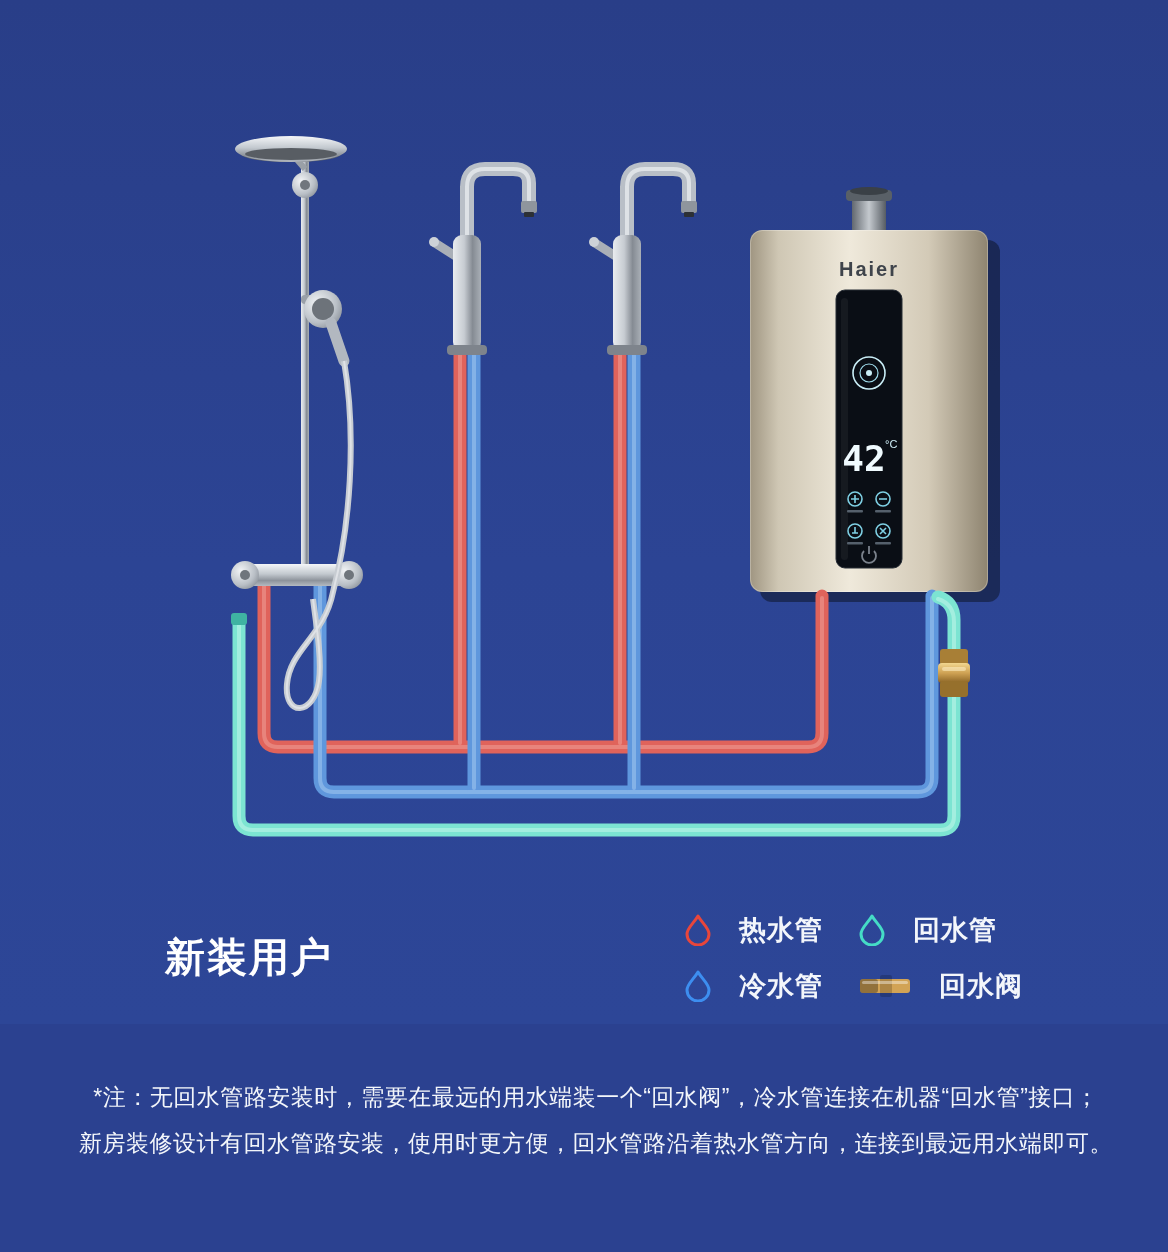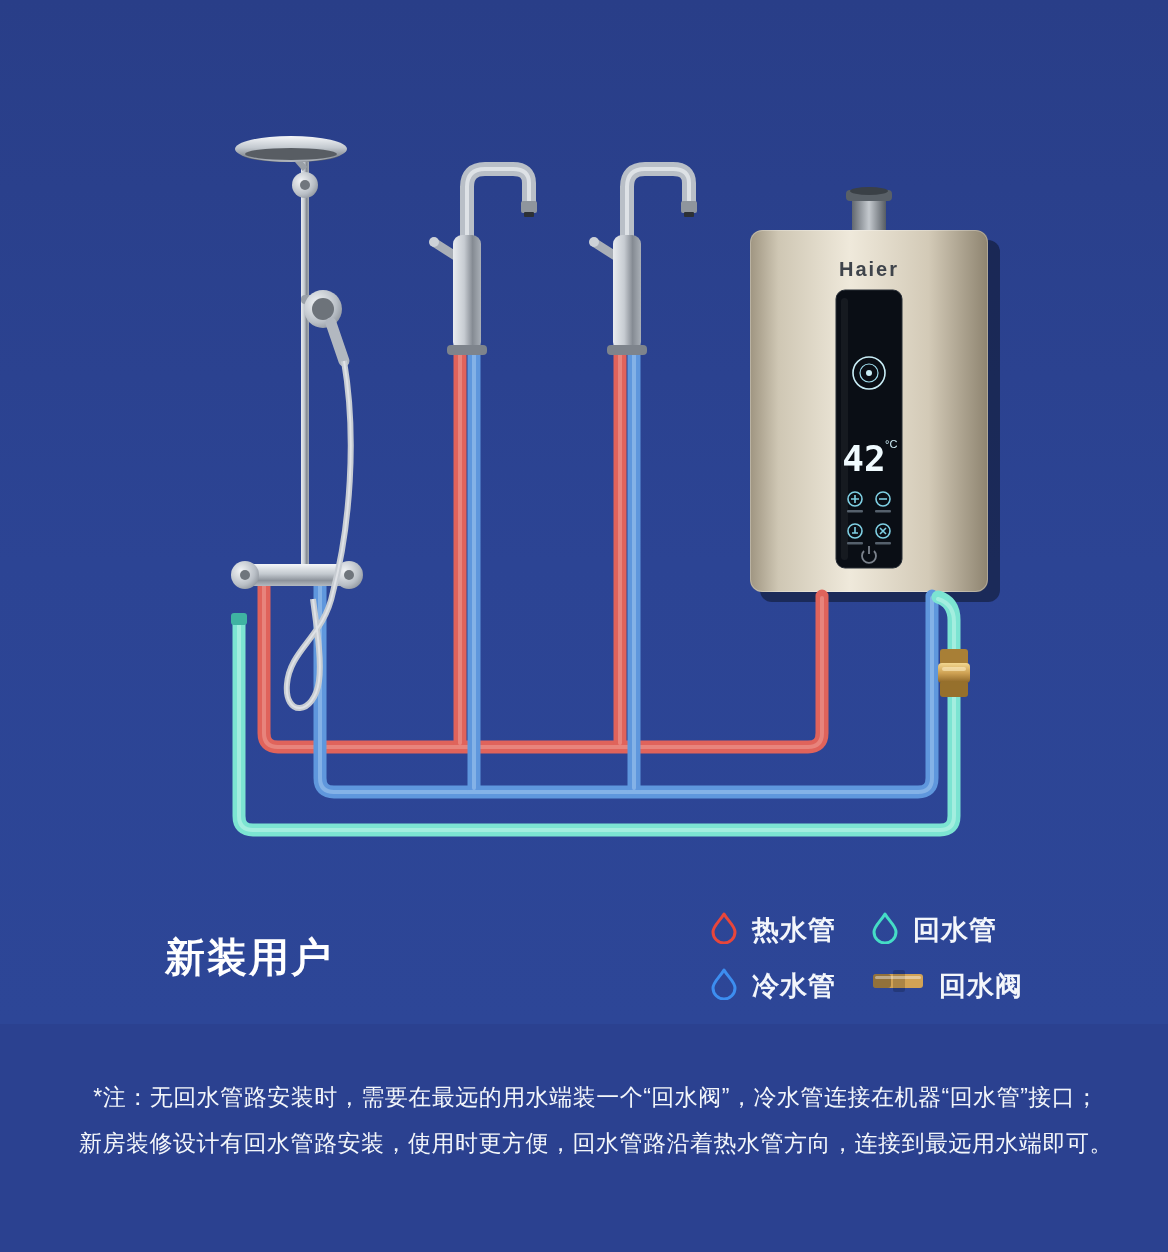--- a/index.html
+++ b/index.html
@@ -25,21 +25,21 @@
   .caption {
     position:absolute; left:0; bottom:0; width:100%; height:132px;
     display:flex; align-items:center; justify-content:space-between;
     padding:0 42px 16px 70px;
   }
   .title { color:#ffffff; font-size:40px; font-weight:bold; line-height:1.28; letter-spacing:2px; }
   .legend {
     display:grid; grid-template-columns:auto auto;
     column-gap:36px; row-gap:20px; margin-right:8px;
   }
-  .legend-item { display:flex; align-items:flex-start; gap:15px; }
+  .legend-item { display:flex; align-items:center; gap:28px; }
   .legend-item .label { color:#f3f6fb; font-size:27px; font-weight:bold; letter-spacing:1px; }
   .legend-item svg { display:block; }
   .note {
     position:absolute; top:1074px; left:12px; width:100%;
     text-align:center; color:#f3f6fa; font-size:23px; line-height:2.0; letter-spacing:.5px;
   }
 </style>
 </head>
 <body>
 

